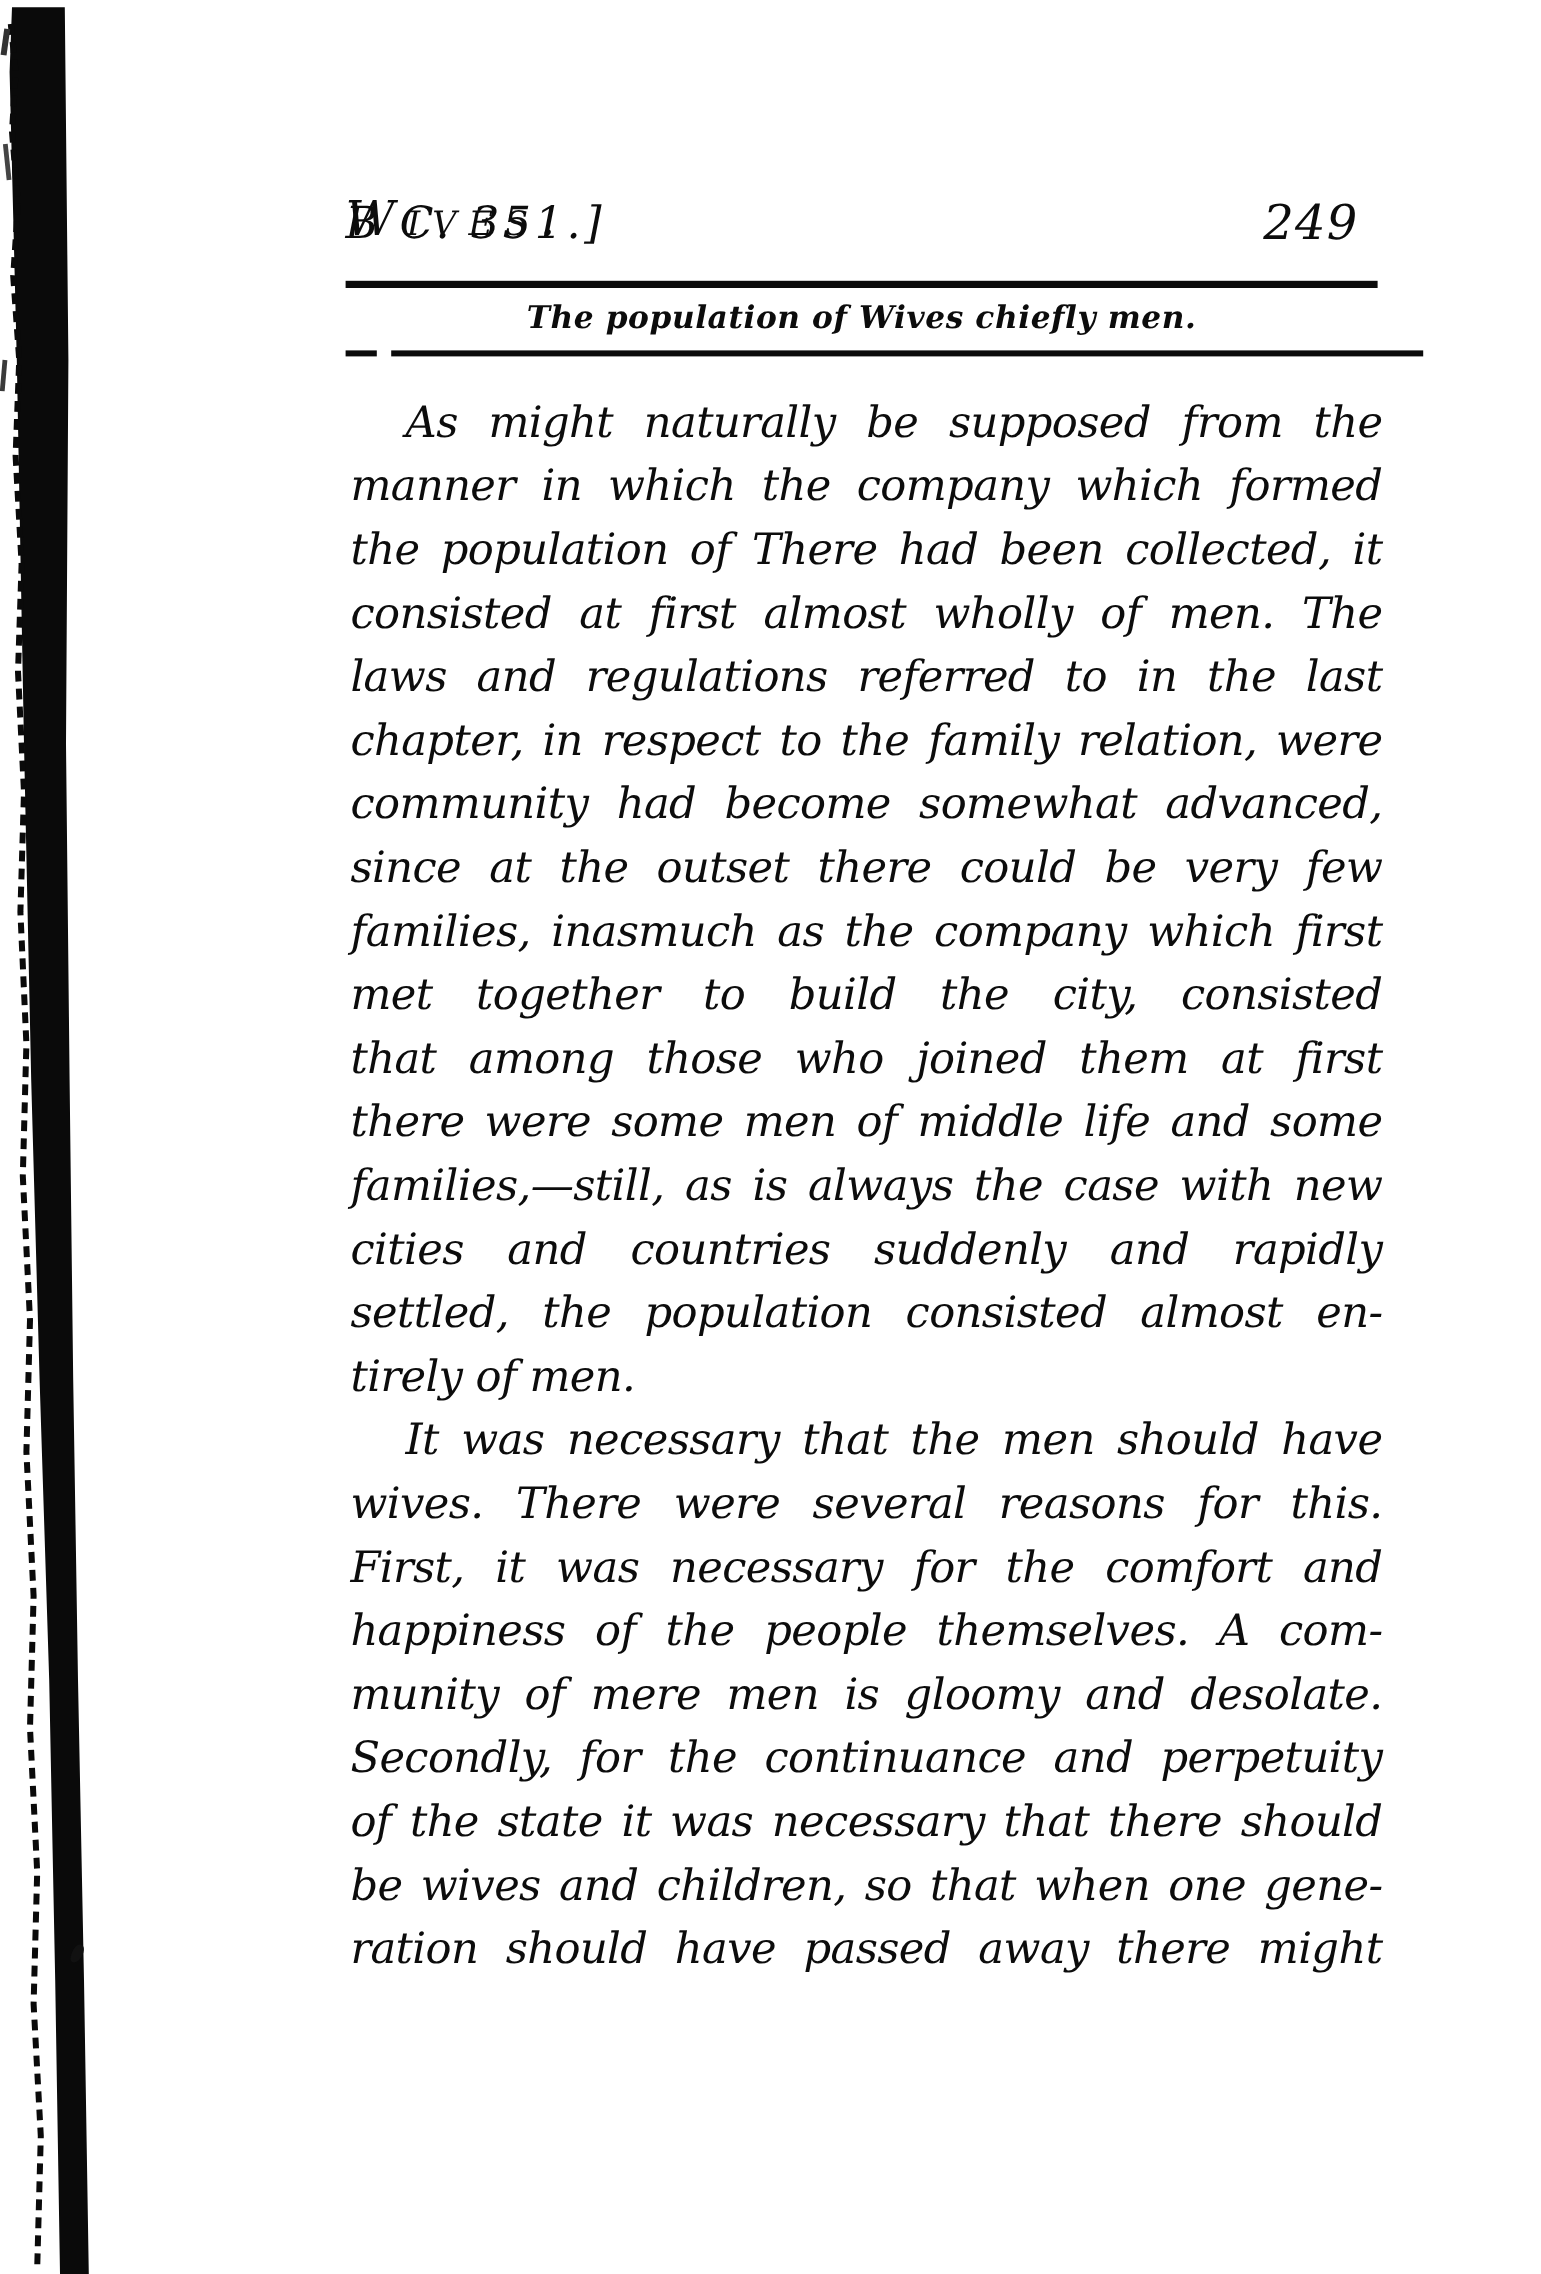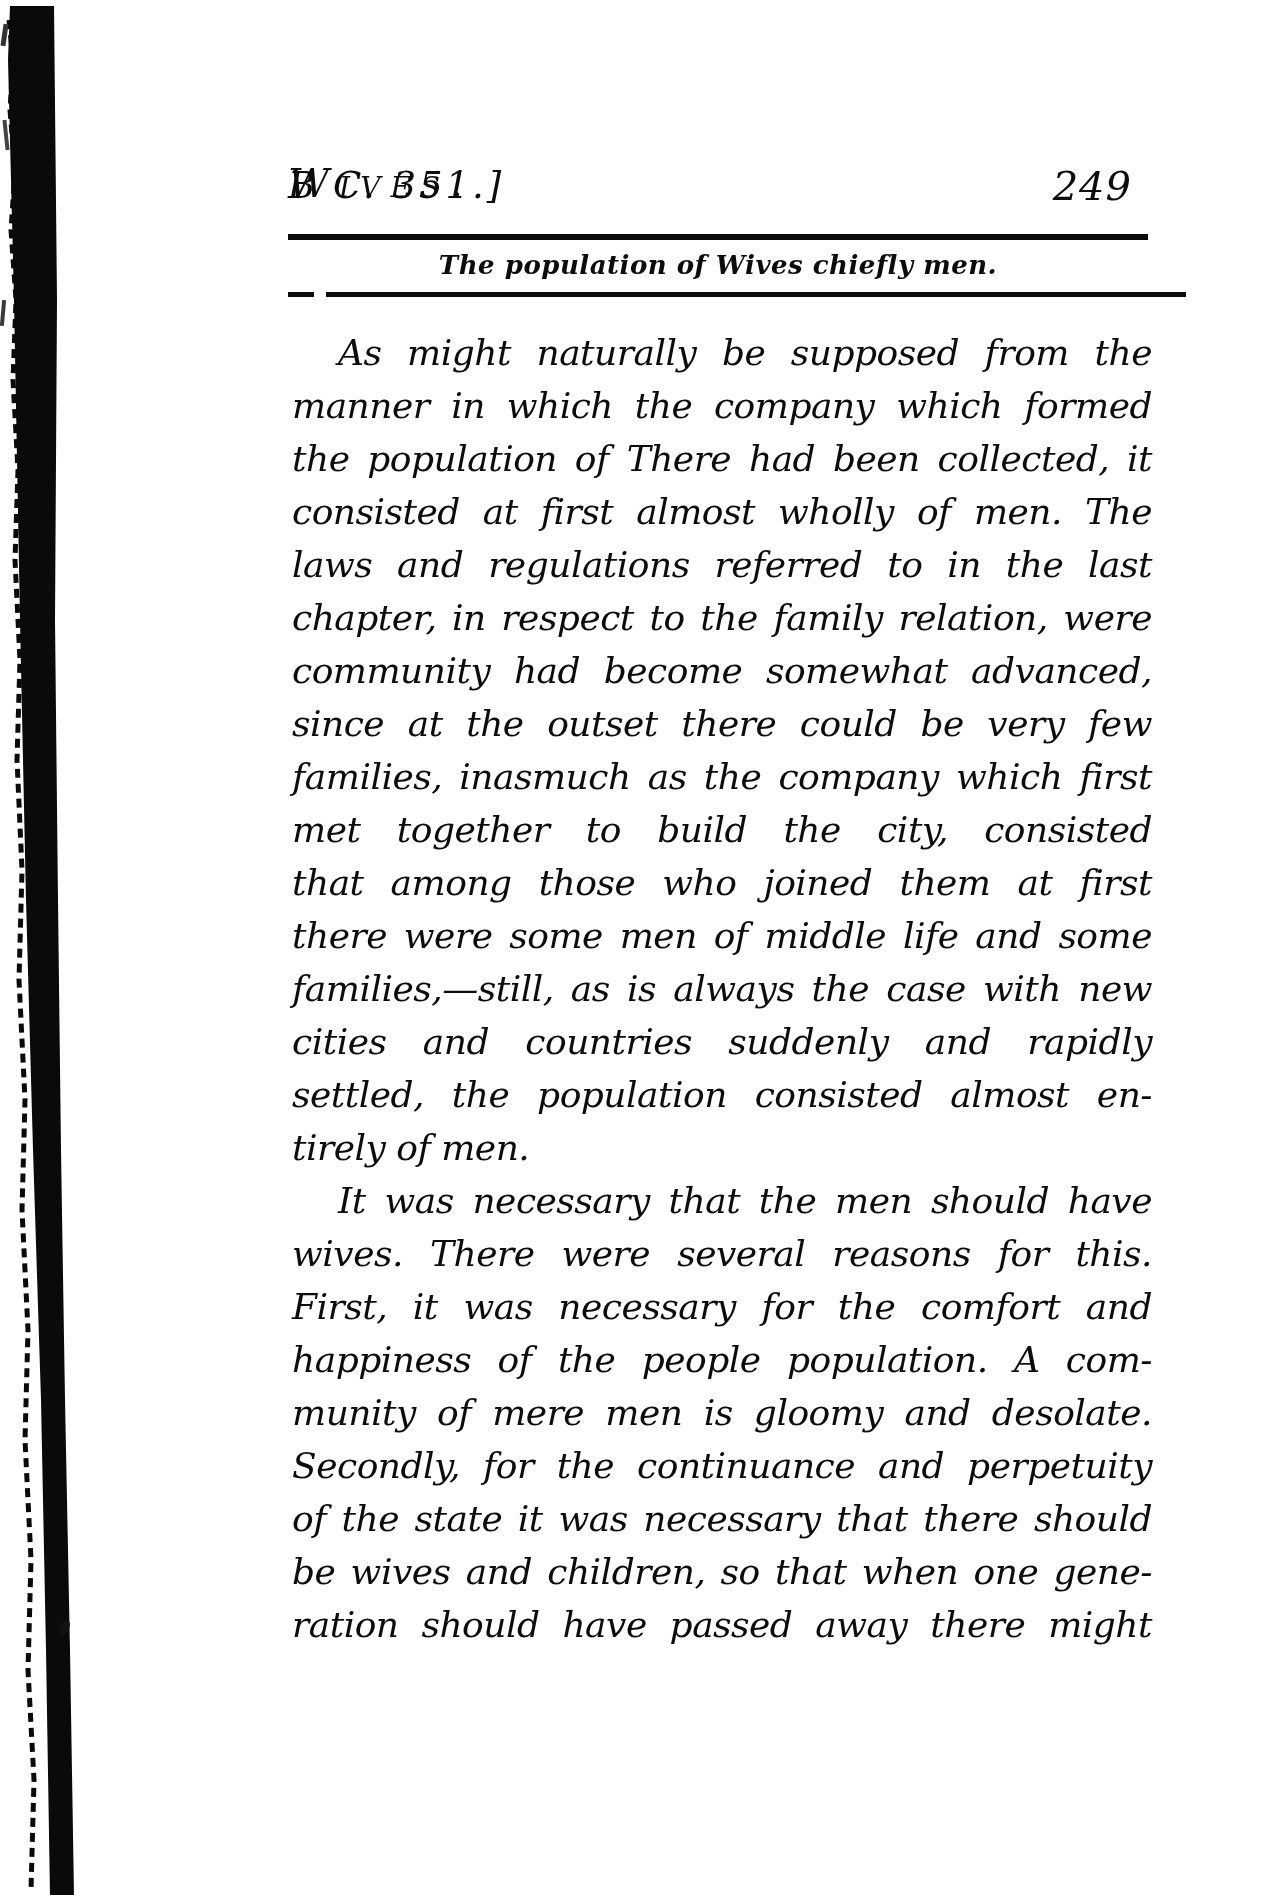--- a/index.html
+++ b/index.html
@@ -130,21 +130,21 @@
           <div class="line">there were some men of middle life and some</div>
           <div class="line">families,—still, as is always the case with new</div>
           <div class="line">cities and countries suddenly and rapidly</div>
           <div class="line">settled, the population consisted almost en-</div>
           <div class="line flush">tirely of men.</div>
         </div>
         <div>
           <div class="line indent">It was necessary that the men should have</div>
           <div class="line">wives. There were several reasons for this.</div>
           <div class="line">First, it was necessary for the comfort and</div>
-          <div class="line">happiness of the people population. A com-</div>
+          <div class="line">happiness of the people themselves. A com-</div>
           <div class="line">munity of mere men is gloomy and desolate.</div>
           <div class="line">Secondly, for the continuance and perpetuity</div>
           <div class="line">of the state it was necessary that there should</div>
           <div class="line">be wives and children, so that when one gene-</div>
           <div class="line">ration should have passed away there might</div>
         </div>
       </div>
 
   </div>
 </div>

